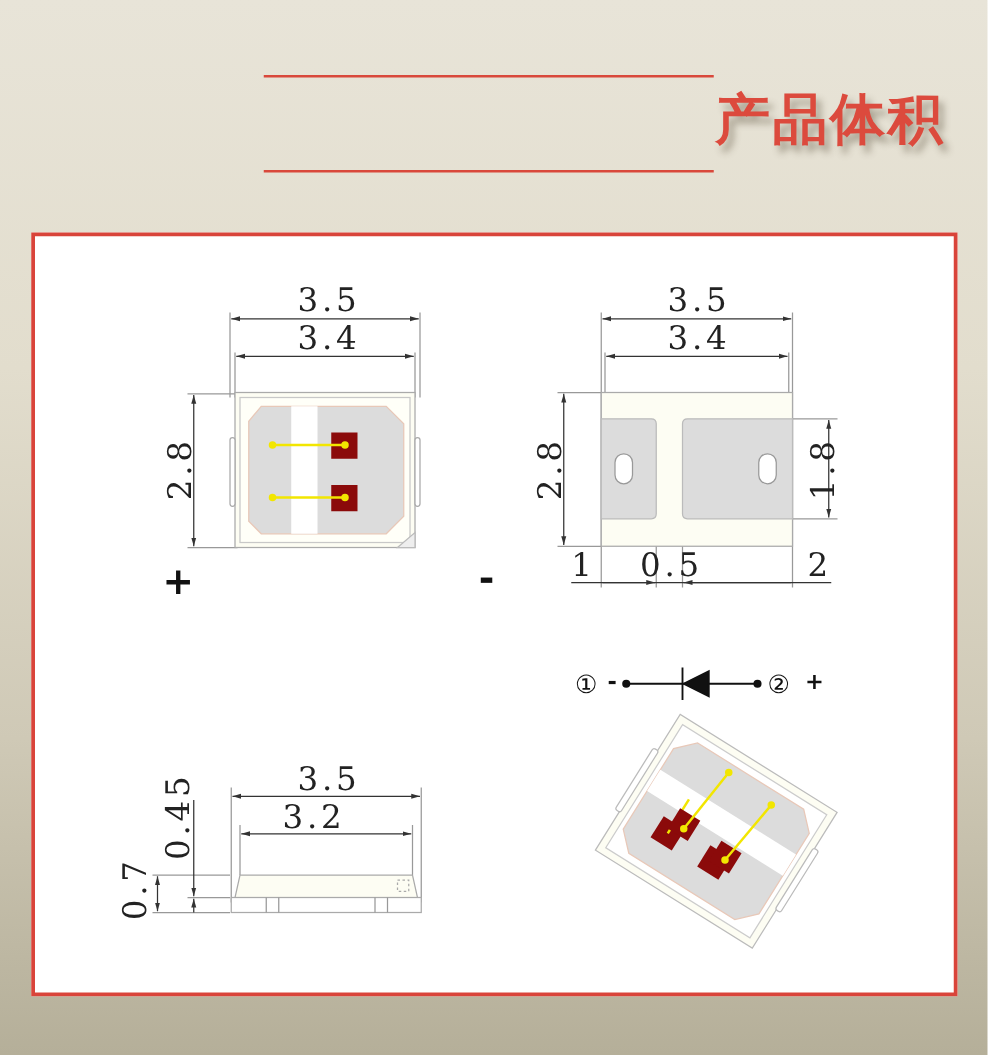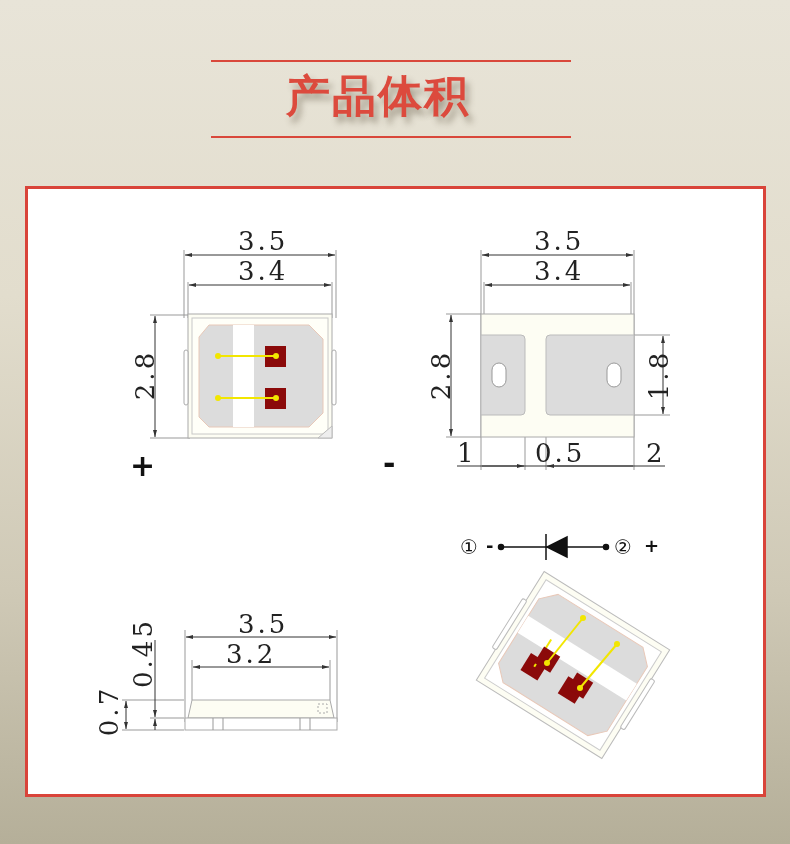--- a/index.html
+++ b/index.html
@@ -1,20 +1,20 @@
 <!DOCTYPE html>
 <html><head>
 <meta charset="utf-8">
 <style>
   html,body{margin:0;padding:0;}
   body{width:790px;height:844px;position:relative;overflow:hidden;
     background:linear-gradient(180deg,#e8e4d8 0%,#e2ddcd 35%,#cfc9b6 70%,#b5af99 100%);
     font-family:"DejaVu Serif",serif;}
   .hline{position:absolute;left:211px;width:360px;height:2px;background:#d9483b;}
-  .title{position:absolute;left:0;width:756px;top:66px;text-align:center;
+  .title{position:absolute;left:0;width:756px;top:66px;text-align:right;
     font-family:"DejaVu Sans",sans-serif;font-weight:bold;font-size:44px;letter-spacing:2px;
     color:#dc4a3d;text-shadow:4px 6px 6px rgba(90,80,60,.45);line-height:60px;}
   .frame{position:absolute;left:25px;top:186px;width:735px;height:605px;
     border:3px solid #d9443a;background:#fff;}
   .dim{position:absolute;font-family:"DejaVu Serif",serif;font-size:26px;color:#222;line-height:26px;letter-spacing:3px;}
   .vt{transform:rotate(-90deg);transform-origin:center;}
   .sym{position:absolute;font-family:"DejaVu Sans",sans-serif;font-weight:bold;color:#111;}
   svg{position:absolute;left:0;top:0;}
 </style>
 </head>
@@ -154,21 +154,21 @@
 <div class="dim" style="left:238px;top:228px;">3.5</div>
 <div class="dim" style="left:238px;top:258px;">3.4</div>
 <div class="dim vt" style="left:120px;top:362px;">2.8</div>
 <div class="sym" style="left:130px;top:448px;font-size:30px;">+</div>
 
 <div class="dim" style="left:534px;top:228px;">3.5</div>
 <div class="dim" style="left:534px;top:258px;">3.4</div>
 <div class="dim vt" style="left:416px;top:362px;">2.8</div>
 <div class="dim vt" style="left:634px;top:362px;">1.8</div>
 <div class="dim" style="left:457px;top:440px;">1</div>
-<div class="dim" style="left:512px;top:440px;margin-left:23px;">0.5</div>
+<div class="dim" style="left:512px;top:440px;">0.5</div>
 <div class="dim" style="left:646px;top:440px;">2</div>
 <div class="sym" style="left:383px;top:446px;font-size:30px;">-</div>
 
 <div class="dim" style="left:238px;top:611px;">3.5</div>
 <div class="dim" style="left:226px;top:641px;">3.2</div>
 <div class="dim vt" style="left:108px;top:640px;">0.45</div>
 <div class="dim vt" style="left:84px;top:698px;">0.7</div>
 
 <div class="sym" style="left:460px;top:535px;font-size:20px;font-weight:normal;">①</div>
 <div class="sym" style="left:486px;top:535px;font-size:18px;">-</div>

